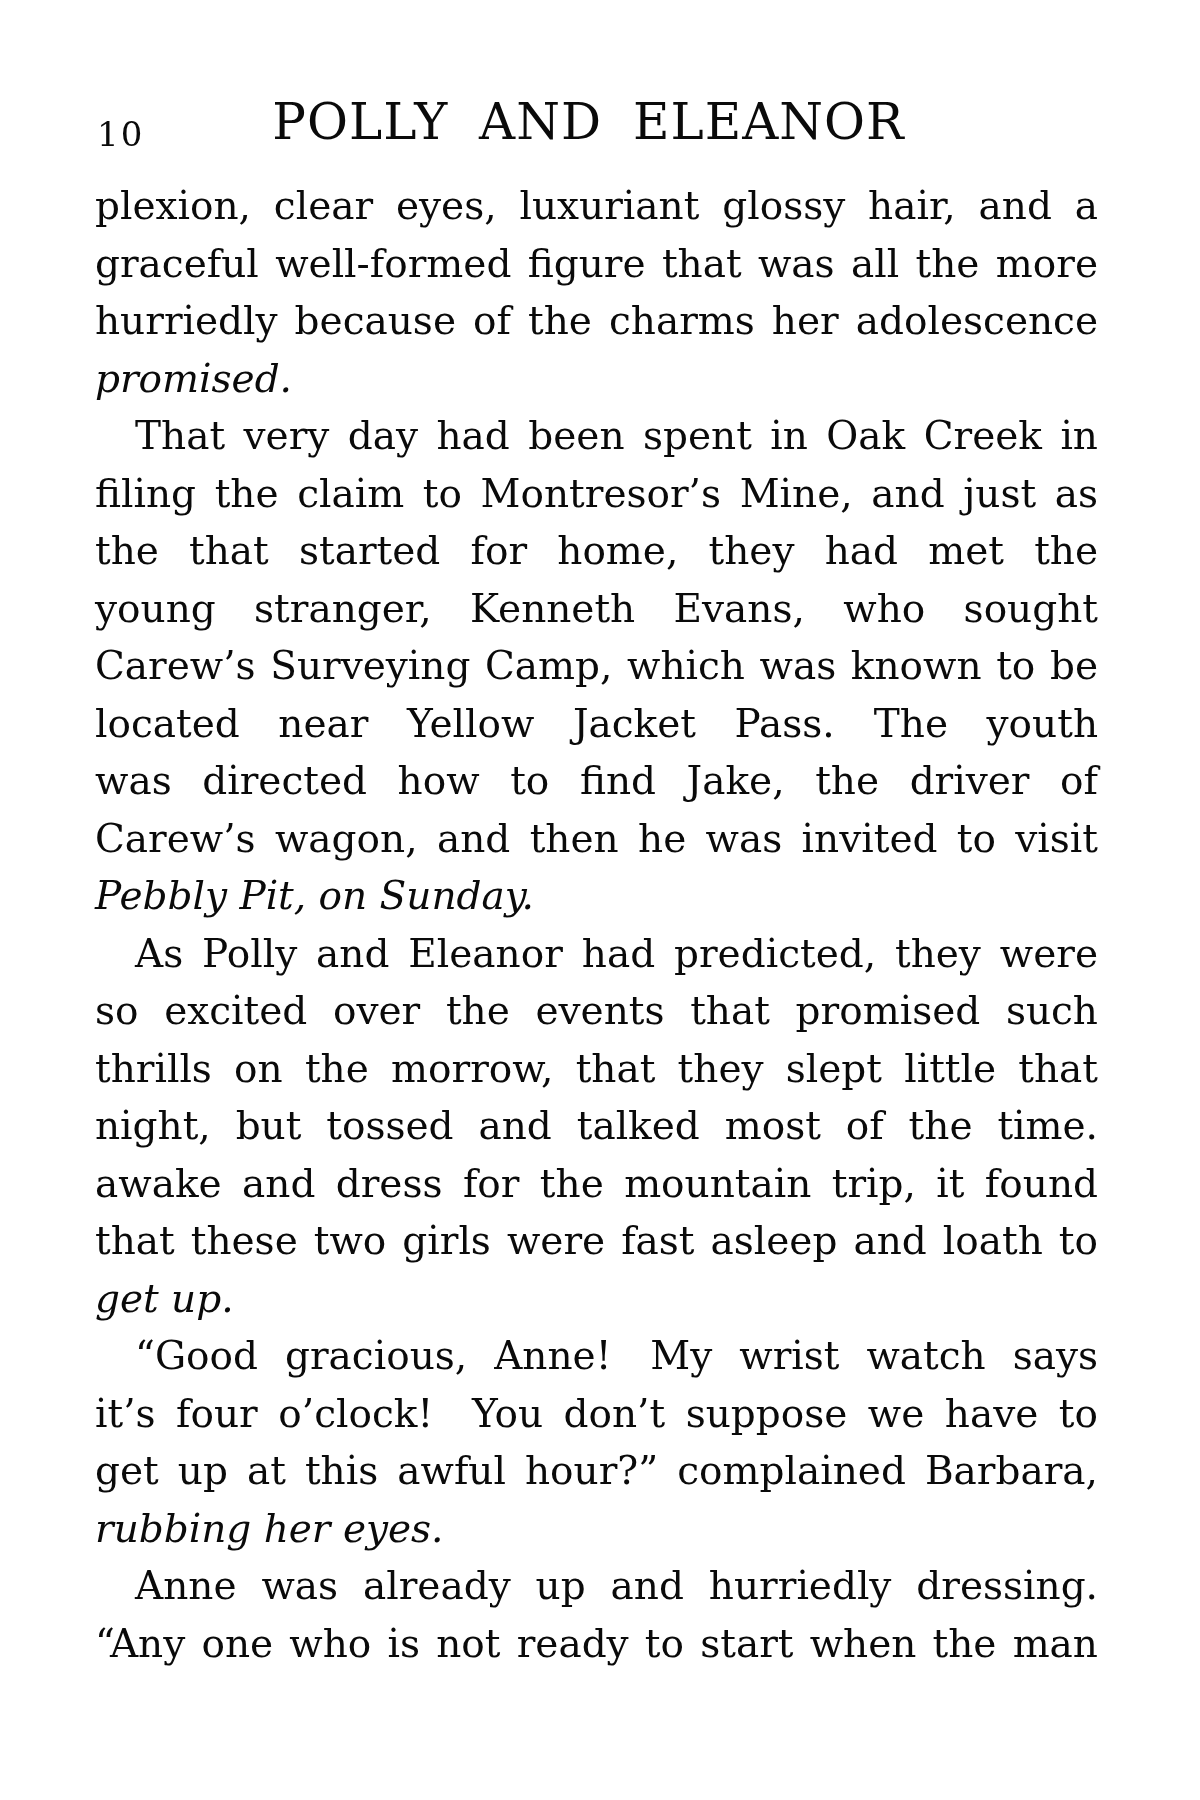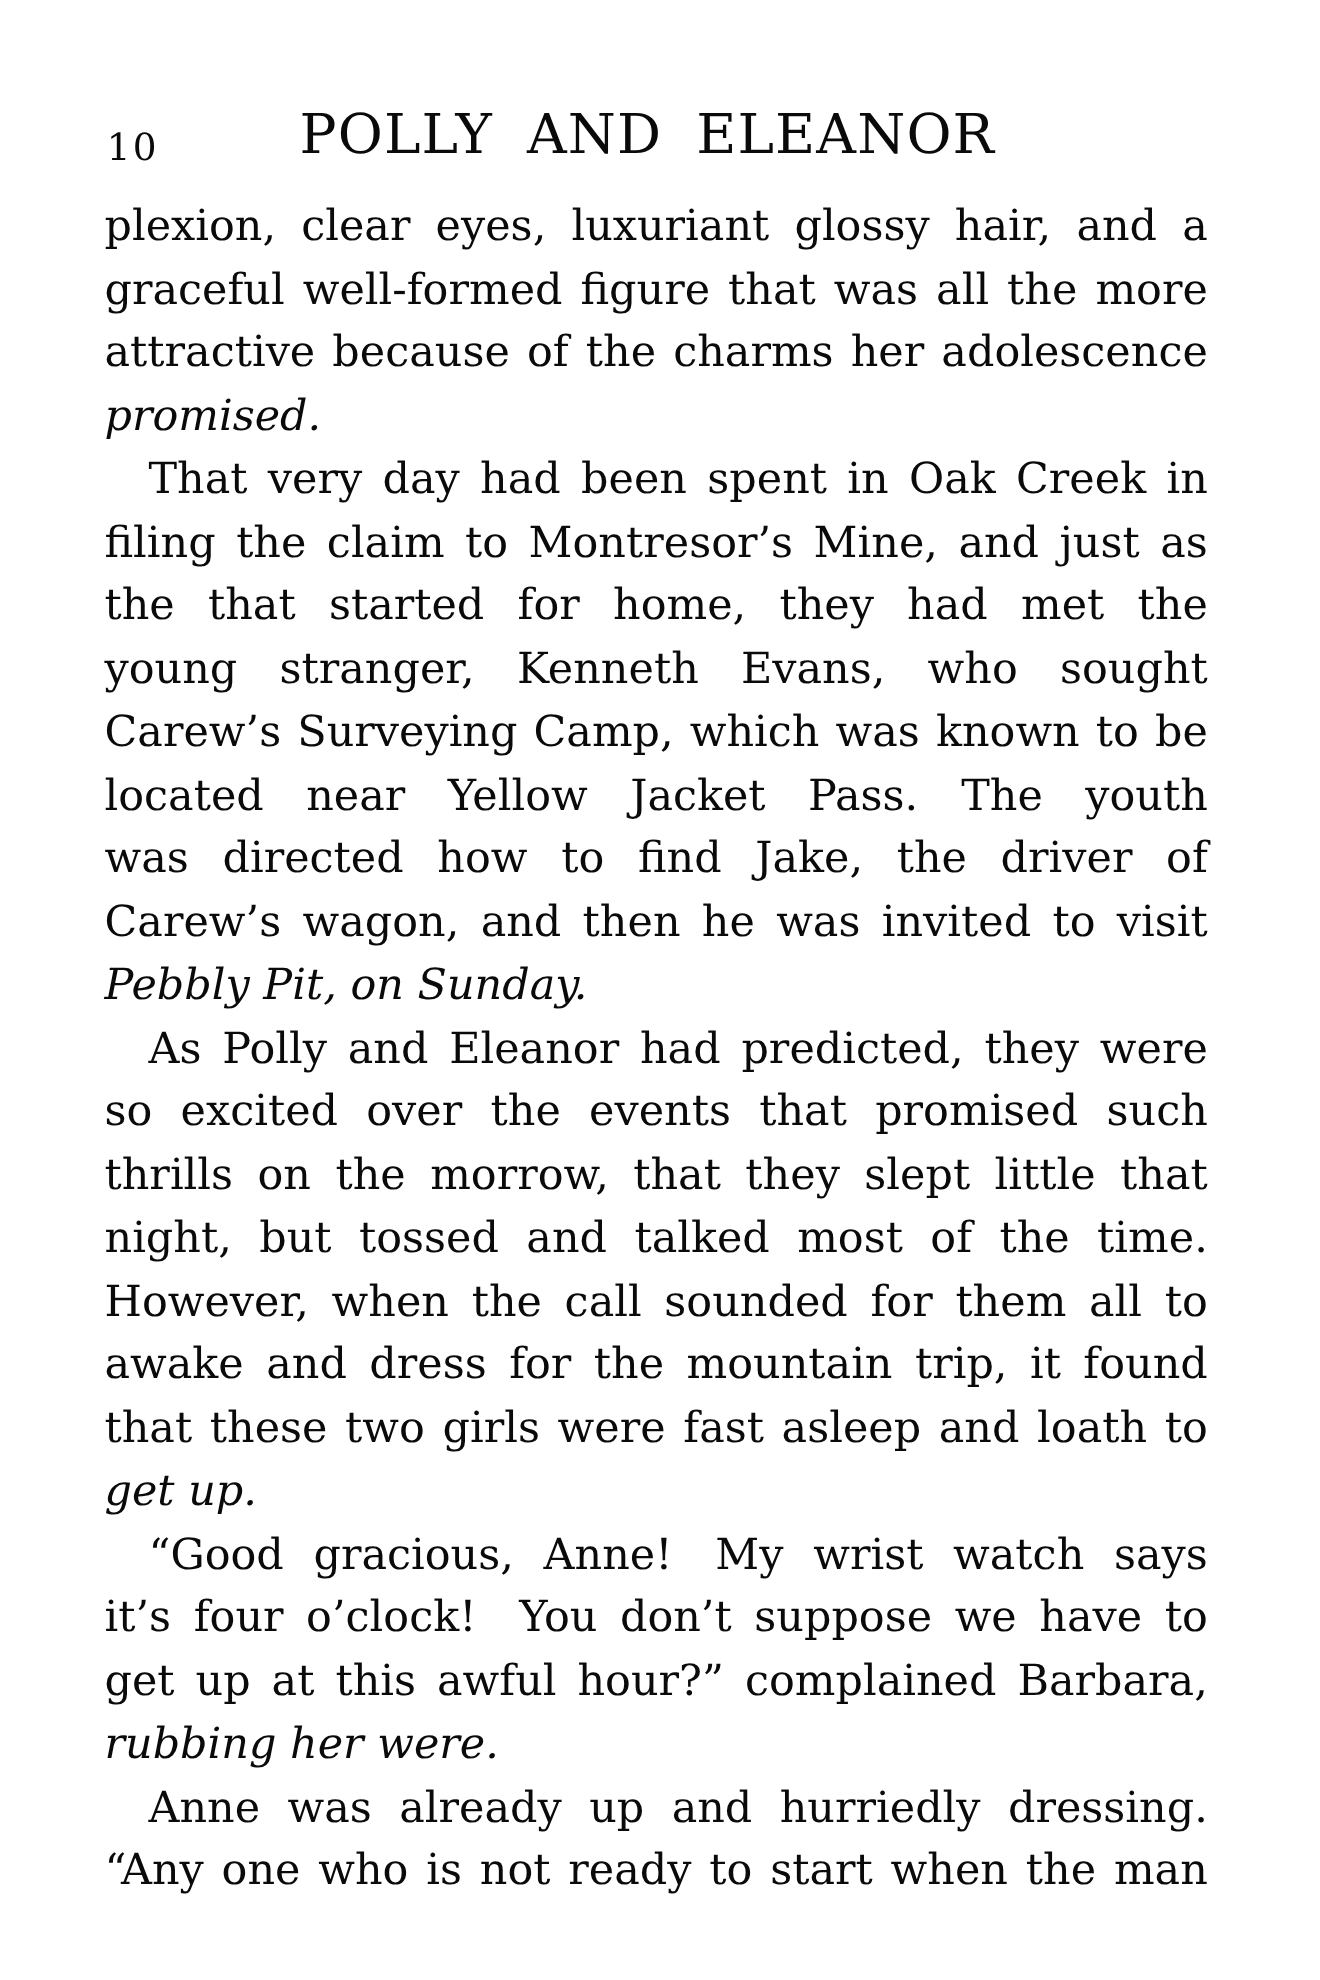--- a/index.html
+++ b/index.html
@@ -65,39 +65,38 @@
 
 <div class="page">
   <div class="header">
     <div class="page-num">10</div>
     <div class="page-title">POLLY AND ELEANOR</div>
   </div>
   <div class="text-block">
 
   <div class="line">plexion, clear eyes, luxuriant glossy hair, and a</div>
       <div class="line">graceful well-formed figure that was all the more</div>
-      <div class="line">attractive because of the charms her adolescence</div>
+      <div class="line">hurriedly because of the charms her adolescence</div>
       <div class="line last">promised.</div>
       <div class="line indent">That very day had been spent in Oak Creek in</div>
       <div class="line">filing the claim to Montresor’s Mine, and just as</div>
       <div class="line">the that started for home, they had met the</div>
       <div class="line">young stranger, Kenneth Evans, who sought</div>
       <div class="line">Carew’s Surveying Camp, which was known to be</div>
       <div class="line">located near Yellow Jacket Pass. The youth</div>
       <div class="line">was directed how to find Jake, the driver of</div>
       <div class="line">Carew’s wagon, and then he was invited to visit</div>
       <div class="line last">Pebbly Pit, on Sunday.</div>
       <div class="line indent">As Polly and Eleanor had predicted, they were</div>
       <div class="line">so excited over the events that promised such</div>
       <div class="line">thrills on the morrow, that they slept little that</div>
       <div class="line">night, but tossed and talked most of the time.</div>
-      <div class="line">However, when the call sounded for them all to</div>
       <div class="line">awake and dress for the mountain trip, it found</div>
       <div class="line">that these two girls were fast asleep and loath to</div>
       <div class="line last">get up.</div>
       <div class="line indent">“Good gracious, Anne! My wrist watch says</div>
       <div class="line">it’s four o’clock! You don’t suppose we have to</div>
       <div class="line">get up at this awful hour?” complained Barbara,</div>
-      <div class="line last">rubbing her were.</div>
+      <div class="line last">rubbing her eyes.</div>
       <div class="line indent">Anne was already up and hurriedly dressing.</div>
       <div class="line">“Any one who is not ready to start when the man</div>
     </div>
 </div>
 
 </body></html>

